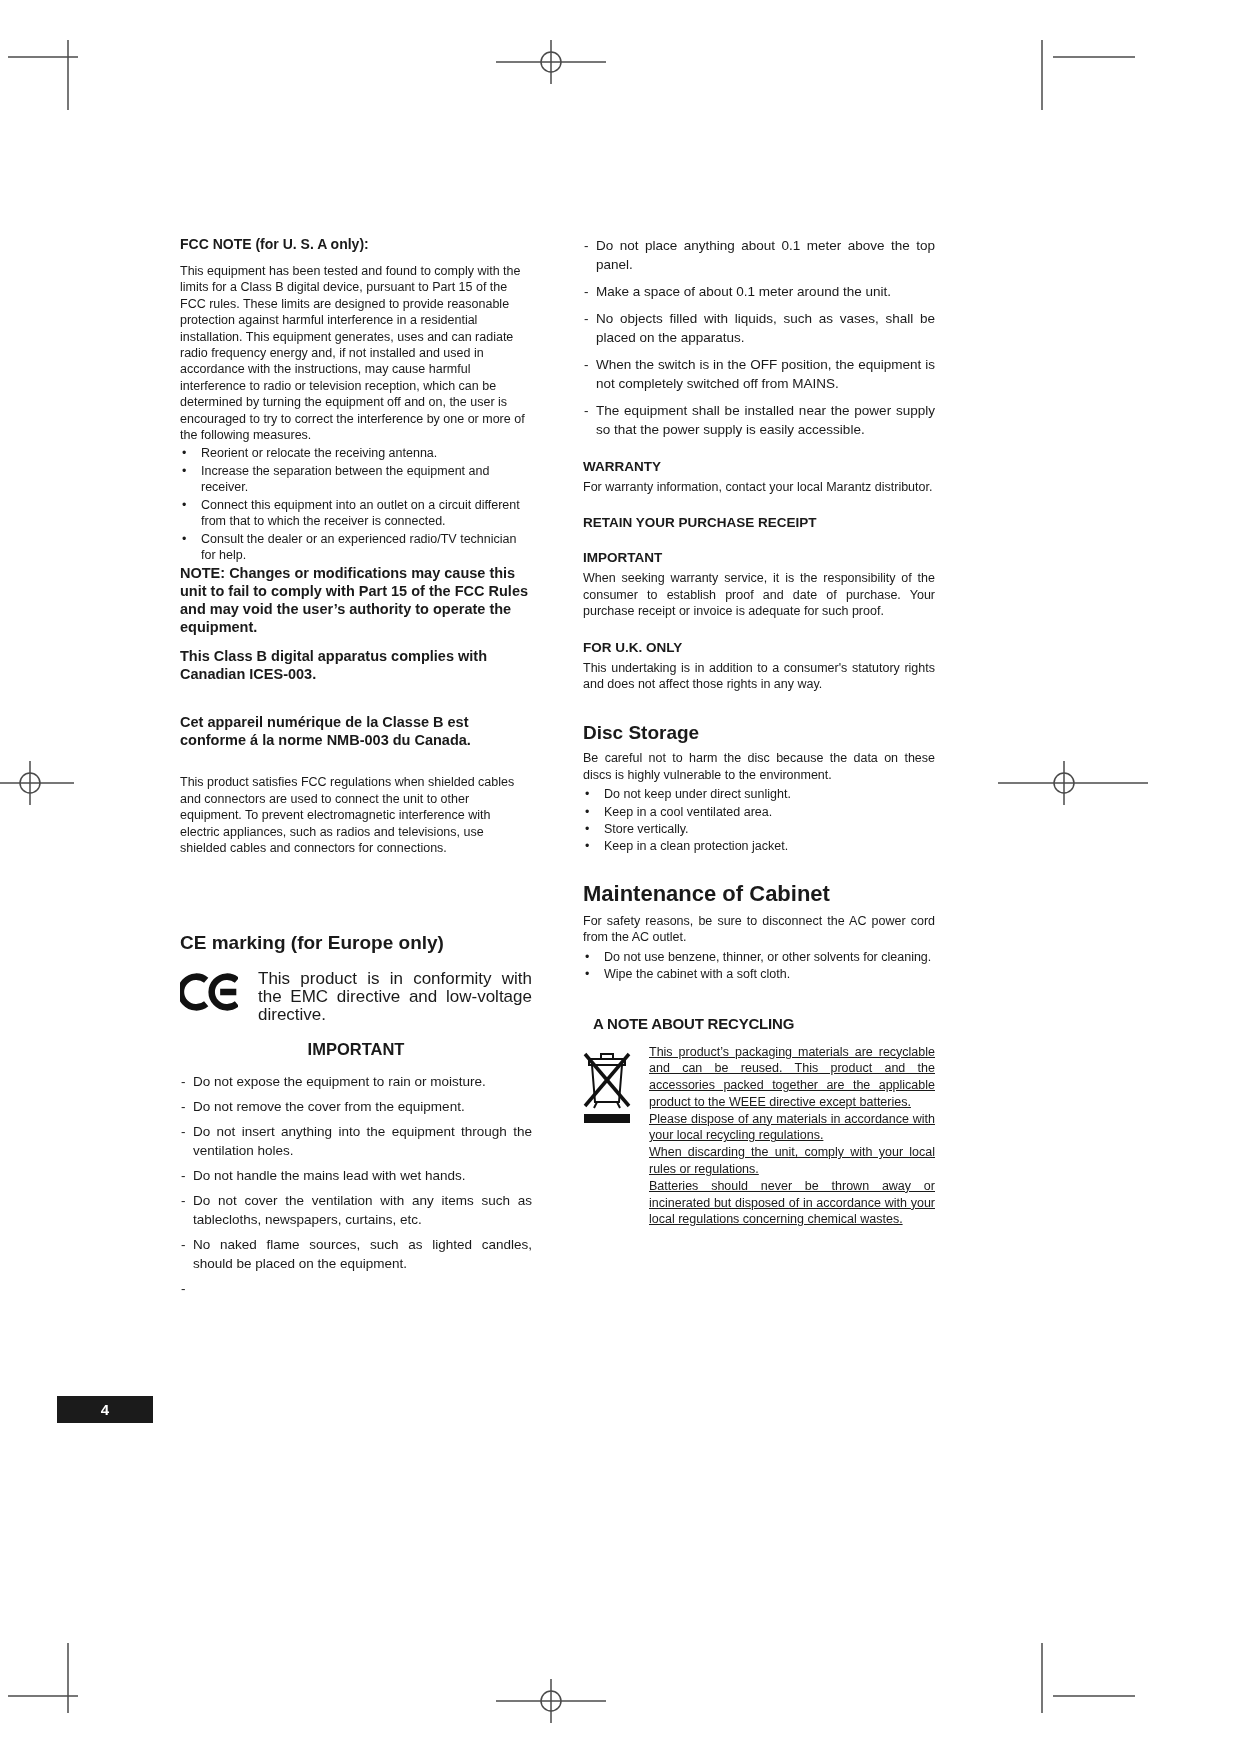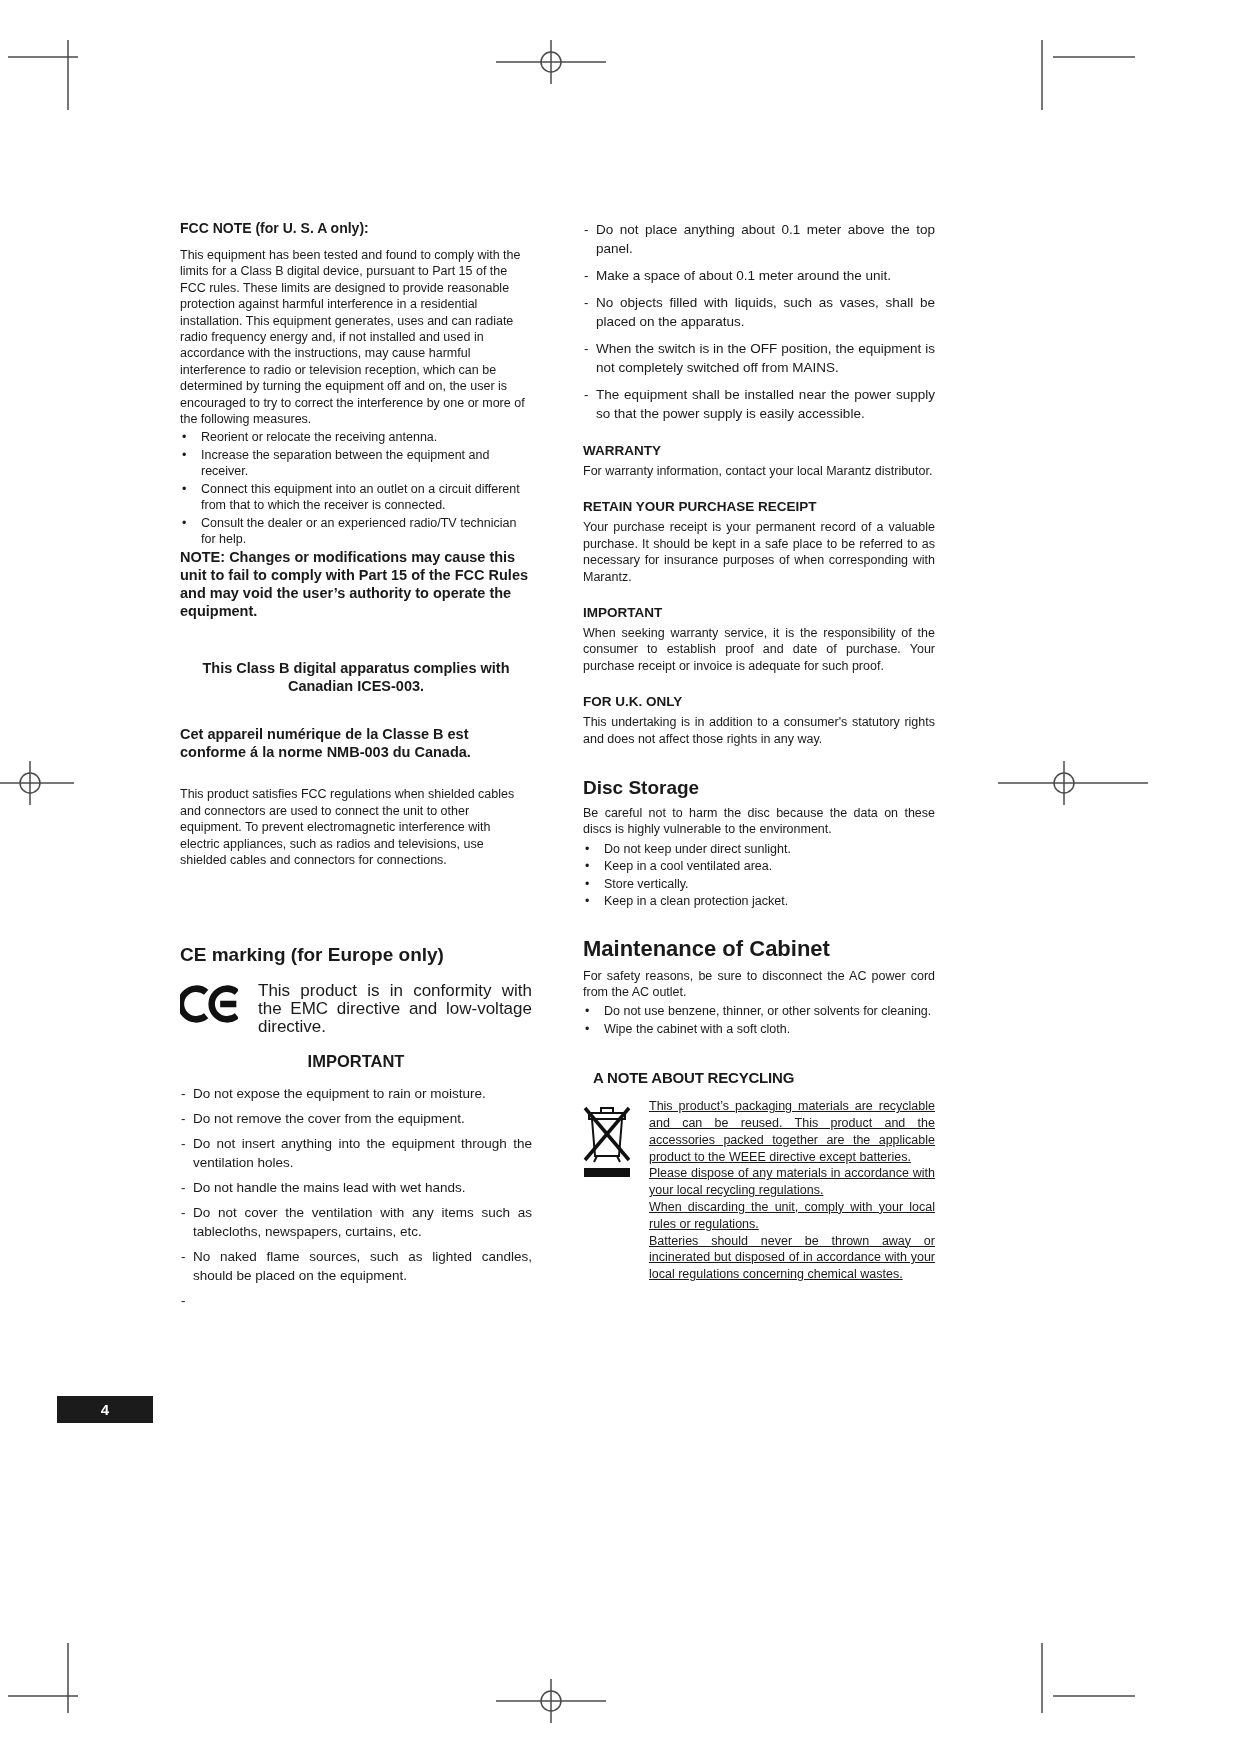--- a/index.html
+++ b/index.html
@@ -5,38 +5,38 @@
   html,body{margin:0;padding:0;background:#ffffff;}
   .page{
     position:relative;
     width:1239px;height:1754px;
     background:#ffffff;
     font-family:"Liberation Sans","DejaVu Sans",sans-serif;
     color:#1a1a1a;
     overflow:hidden;
   }
   
-  .col{position:absolute;top:220px;width:352px;}
+  .col{position:absolute;top:236px;width:352px;}
   .col-left{left:180px;}
   .col-right{left:583px;}
 
   h1,h2,h3,h4,p,ul,li{margin:0;padding:0;}
   ul{list-style:none;}
 
   .h-small{font-size:14px;font-weight:bold;margin-bottom:11px;}
   .body{font-size:12.5px;line-height:16.4px;}
   .just{text-align:justify;}
   .prewrap{white-space:pre-line;}
 
   .bullet-item{position:relative;padding-left:21px;font-size:12.5px;line-height:16.4px;margin-bottom:1px;}
   .bullet-item .marker{position:absolute;left:2px;}
 
   .bold-block{font-size:14.5px;font-weight:bold;line-height:18px;}
   .gap-note{}
-  .gap-classb{margin-top:39px;text-align:center;}
+  .gap-classb{margin-top:11px;}
   .gap-cet{margin-top:30px;}
   .gap-shielded{margin-top:25px;}
   .gap-ce{margin-top:76px;}
 
   .h-large{font-size:19px;font-weight:bold;}
   .ce-row{display:flex;margin-top:16px;}
   .ce-logo{width:78px;flex:0 0 78px;padding-top:2px;}
   .ce-text{flex:1;font-size:17px;line-height:18px;text-align:justify;}
 
   .warnings-h{font-size:16.5px;font-weight:bold;text-align:center;margin-top:16px;}
@@ -175,21 +175,20 @@
       <div class="dash-item" style="margin-bottom:8px;"><span class="marker-dash">-</span><span>Make a space of about 0.1 meter around the unit.</span></div>
       <div class="dash-item" style="margin-bottom:8px;"><span class="marker-dash">-</span><span>No objects filled with liquids, such as vases, shall be placed on the apparatus.</span></div>
       <div class="dash-item" style="margin-bottom:8px;"><span class="marker-dash">-</span><span>When the switch is in the OFF position, the equipment is not completely switched off from MAINS.</span></div>
       <div class="dash-item" style="margin-bottom:8px;"><span class="marker-dash">-</span><span>The equipment shall be installed near the power supply so that the power supply is easily accessible.</span></div>
     </div>
 
     <h4 class="sec-h">WARRANTY</h4>
     <p class="body just">For warranty information, contact your local Marantz distributor.</p>
 
     <h4 class="sec-h">RETAIN YOUR PURCHASE RECEIPT</h4>
-    <p class="body just">Your purchase receipt is your permanent record of a valuable purchase. It should be kept in a safe place to be referred to as necessary for insurance purposes of when corresponding with Marantz.</p>
 
     <h4 class="sec-h">IMPORTANT</h4>
     <p class="body just">When seeking warranty service, it is the responsibility of the consumer to establish proof and date of purchase. Your purchase receipt or invoice is adequate for such proof.</p>
 
     <h4 class="sec-h">FOR U.K. ONLY</h4>
     <p class="body just">This undertaking is in addition to a consumer's statutory rights and does not affect those rights in any way.</p>
 
     <h2 class="h-disc">Disc Storage</h2>
     <p class="body just" style="margin-top:6px;">Be careful not to harm the disc because the data on these discs is highly vulnerable to the environment.</p>
     <ul class="sub-bullets">

